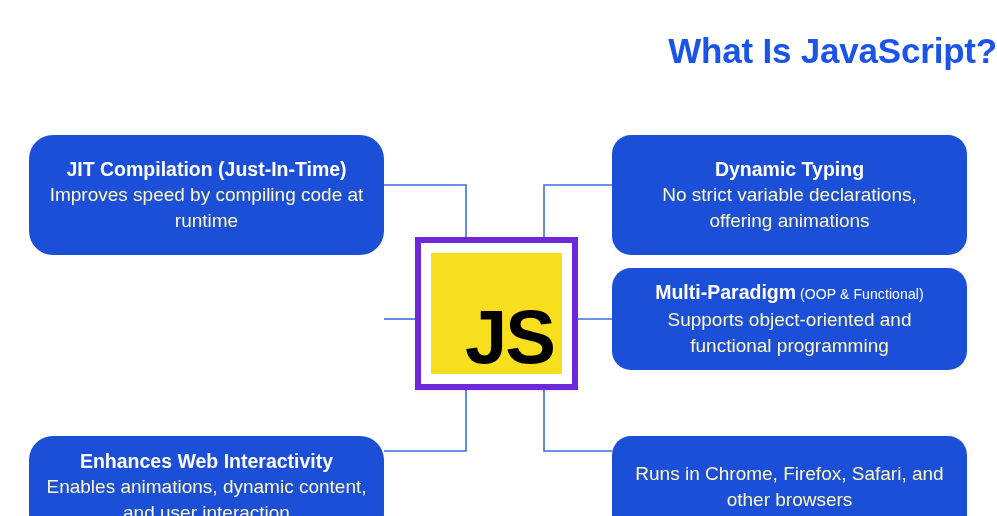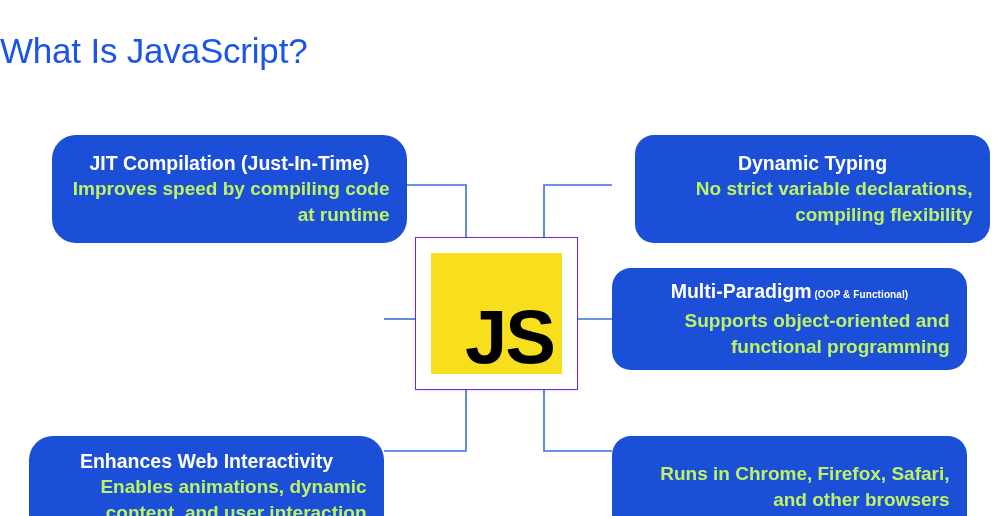--- a/index.html
+++ b/index.html
@@ -19,23 +19,23 @@
     background: #ffffff;
     overflow: hidden;
   }
 
   
   #page-title {
     position: absolute;
     left: 0;
     top: 29px;
     width: 997px;
-    text-align: left;
+    text-align: right;
     font-size: 35px;
-    font-weight: normal;
+    font-weight: bold;
     letter-spacing: -0.2px;
     color: #1A54E8;
     line-height: 44px;
   }
 
   
   #connectors {
     position: absolute;
     left: 0;
     top: 0;
@@ -58,51 +58,50 @@
     padding: 10px 14px;
   }
   .feature-title {
     font-size: 19.5px;
     font-weight: bold;
     line-height: 26px;
     color: #ffffff;
     white-space: nowrap;
   }
   .feature-title .title-sub {
-    font-size: 10px;
-    font-weight: bold;
+    font-size: 14px;
+    font-weight: normal;
     letter-spacing: 0.1px;
   }
   .feature-desc {
     font-size: 19px;
-    font-weight: bold;
+    font-weight: normal;
     line-height: 26px;
-    color: #bef264;
+    color: #fef9c3;
     max-width: 320px;
-    text-align: right;
   }
 
   
   .col-left  { left: 29px;  width: 355px; }
   
   .col-right { left: 612px; width: 355px; border-radius: 19px; }
 
-  .row-1 { top: 135px; height: 108px; margin-left: 23px; }
+  .row-1 { top: 135px; height: 120px; }
   .row-2 { top: 268px; height: 102px; }
   .row-3 { top: 400px; height: 102px; margin-top: 36px; }
 
   
   #js-card {
     position: absolute;
     left: 415px;
     top: 237px;
     width: 163px;
     height: 153px;
     background: #ffffff;
-    border: 1px solid #6d28d9;
+    border: 6px solid #6d28d9;
     box-sizing: border-box;
     box-shadow: 0 1px 3px rgba(0,0,0,0.10);
     display: flex;
     align-items: center;
     justify-content: center;
   }
   #js-square {
     position: relative;
     width: 131px;
     height: 121px;
@@ -155,21 +154,21 @@
     <div class="feature-title">
       <span>Enhances Web Interactivity</span>
     </div>
     <div class="feature-desc">Enables animations, dynamic content, and user interaction</div>
   </div>
 
   <div class="feature-box col-right row-1">
     <div class="feature-title">
       <span>Dynamic Typing</span>
     </div>
-    <div class="feature-desc">No strict variable declarations, compiling flexibility</div>
+    <div class="feature-desc">No strict variable declarations, offering animations</div>
   </div>
 
   <div class="feature-box col-right row-2">
     <div class="feature-title">
       <span>Multi-Paradigm</span><span class="title-sub"> (OOP &amp; Functional)</span>
     </div>
     <div class="feature-desc">Supports object-oriented and functional programming</div>
   </div>
 
   <div class="feature-box col-right row-3">

